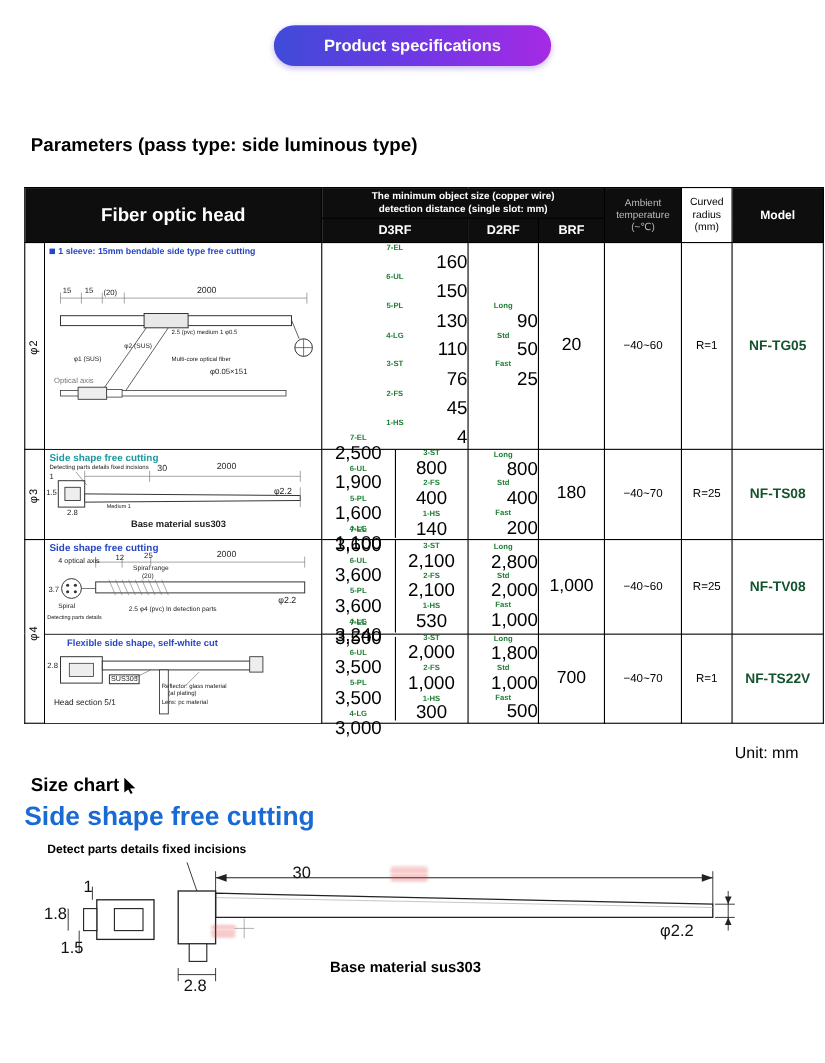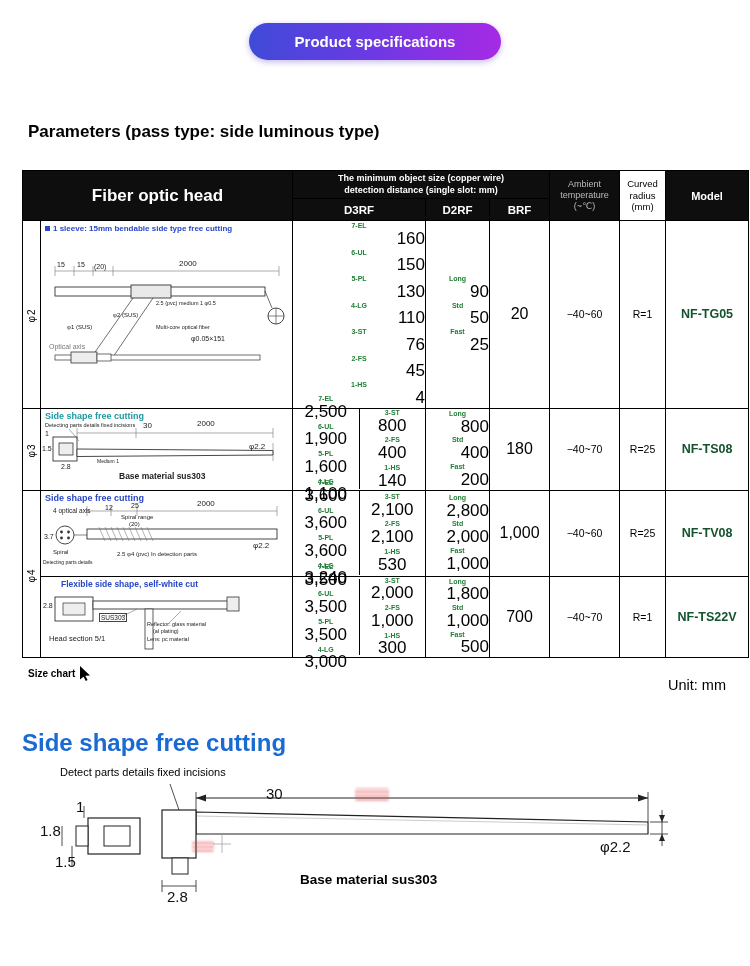--- a/index.html
+++ b/index.html
@@ -44,24 +44,24 @@
   .pair { margin:1px 0; text-align:center; }
   .pk { font-size:7px; font-weight:bold; color:#1e7e34; line-height:1.1; }
   .pv { font-size:17px; color:#000; line-height:1.05;text-align:right; }
   .split { display:flex; align-items:stretch; width:100%; }
   tr.r2 .split { height:80px; } tr.r3 .split { height:84px; } tr.r4 .split { height:76px; }
   .half { flex:1; display:flex; flex-direction:column; justify-content:center; align-items:center; }
   .divl { border-left:1px solid #000; }
   .num { font-size:10.5px; }
   td.modelv { color:#14532d; font-weight:bold; font-size:12.5px; }
 
-  .sizechart { position:absolute; left:28px; top:666px; font-size:10px; font-weight:bold; display:flex; align-items:center; gap:4px; }
+  .sizechart { position:absolute; left:28px; top:704px; font-size:17px; font-weight:bold; display:flex; align-items:center; gap:4px; }
   .unit { position:absolute; right:24px; top:667px; font-size:14.5px; font-weight:normal;margin-top:10px; }
   .section-title { position:absolute; left:22px; top:729px; font-size:24px; font-weight:bold; color:#1a6ad4; }
-  .detail-label { position:absolute; left:60px; top:766px; font-size:11px; font-weight:normal; }
+  .detail-label { position:absolute; left:43px; top:766px; font-size:11px; font-weight:bold; }
 
   .bigdraw { position:absolute; left:0; top:782px; width:750px; height:184px; }
   .dim { position:absolute; font-size:15px; color:#111; white-space:nowrap; }
   .base-mat { position:absolute; left:300px; top:872px; font-size:13.5px; font-weight:bold; }
   .wm { position:absolute; filter:blur(1.3px); opacity:.75; border-radius:2px;
         background:repeating-linear-gradient(0deg, rgba(224,58,58,.6) 0 2px, rgba(224,58,58,.12) 2px 4px); }
   .wm1 { left:355px; top:788px; width:34px; height:13px; }
   .wm2 { left:192px; top:840px; width:22px; height:12px; }
 </style>
 </head>

